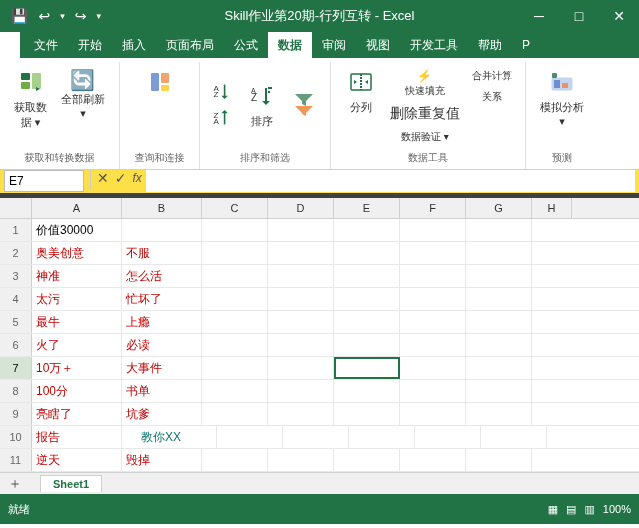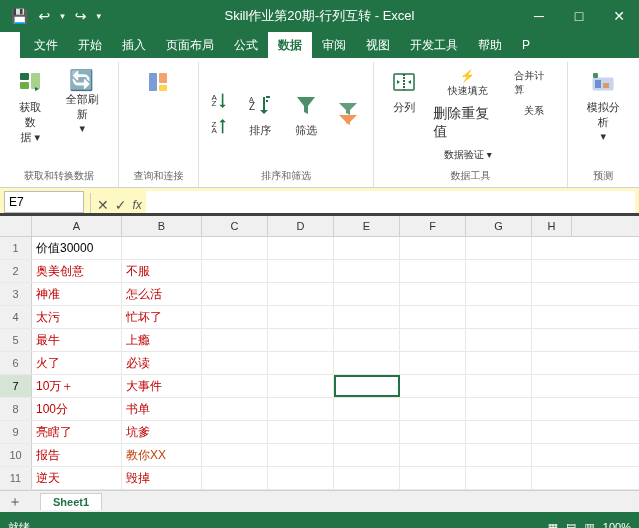--- a/index.html
+++ b/index.html
@@ -139,24 +139,24 @@
 
     .ribbon-col {
       display: flex;
       flex-direction: column;
       gap: 1px;
     }
 
     
     .formula-bar {
       display: flex;
-      align-items: flex-end;
+      align-items: flex-start;
       height: 28px;
-      border-bottom: 3px solid #404040;
-      background: #fef9c3;
+      border-bottom: 5px solid #404040;
+      background: #fde047;
       padding: 0 4px;
       gap: 4px;
     }
     .name-box {
       width: 80px;
       height: 22px;
       border: 1px solid #bbb;
       padding: 0 4px;
       font-size: 12px;
       display: flex;
@@ -414,28 +414,20 @@
             <text x="1" y="17" font-size="10" fill="#333">Z</text>
             <line x1="16" y1="4" x2="16" y2="20" stroke="#217346" stroke-width="2"></line>
             <polygon points="12,17 16,21 20,17" fill="#217346"></polygon>
             <line x1="18" y1="4" x2="22" y2="4" stroke="#217346" stroke-width="2"></line>
             <line x1="18" y1="8" x2="20" y2="8" stroke="#217346" stroke-width="2"></line>
           </svg>
         </div>
         <span>排序</span>
       </div>
 
-      <div class="ribbon-btn-large">
-        <div class="icon-area">
-          <svg width="24" height="24" viewBox="0 0 24 24">
-            <polygon points="3,4 21,4 14,13 14,21 10,19 10,13" fill="#217346" opacity="0.8"></polygon>
-          </svg>
-        </div>
-        <span>筛选</span>
-      </div>
 
       <div class="ribbon-btn-large" style="min-width:36px;">
         <div class="icon-area">
           <svg width="20" height="24" viewBox="0 0 20 24">
             <polygon points="1,2 19,2 12,9 12,14 8,12 8,9" fill="#217346" opacity="0.7"></polygon>
             <polygon points="1,14 19,14 12,21 12,24 8,22 8,21" fill="#ed7d31" opacity="0.8"></polygon>
           </svg>
         </div>
         <span style="font-size:10px;"></span>
       </div>
@@ -614,21 +606,21 @@
         <div class="cell col-b" style="color: rgb(192, 0, 0);">坑爹</div>
         <div class="cell col-c"></div>
         <div class="cell col-d"></div>
         <div class="cell col-e"></div>
         <div class="cell col-f"></div>
         <div class="cell col-g"></div>
       </div>
       <div class="sheet-row">
         <div class="row-header">10</div>
         <div class="cell col-a" style="color: rgb(192, 0, 0);">报告</div>
-        <div class="cell col-b" style="color: #c2410c;">教你XX</div>
+        <div class="cell col-b" style="color: #0f766e; margin-left: 15px;">教你XX</div>
         <div class="cell col-c"></div>
         <div class="cell col-d"></div>
         <div class="cell col-e"></div>
         <div class="cell col-f"></div>
         <div class="cell col-g"></div>
       </div>
       <div class="sheet-row">
         <div class="row-header">11</div>
         <div class="cell col-a" style="color: rgb(192, 0, 0);">逆天</div>
         <div class="cell col-b" style="color: rgb(192, 0, 0);">毁掉</div>

